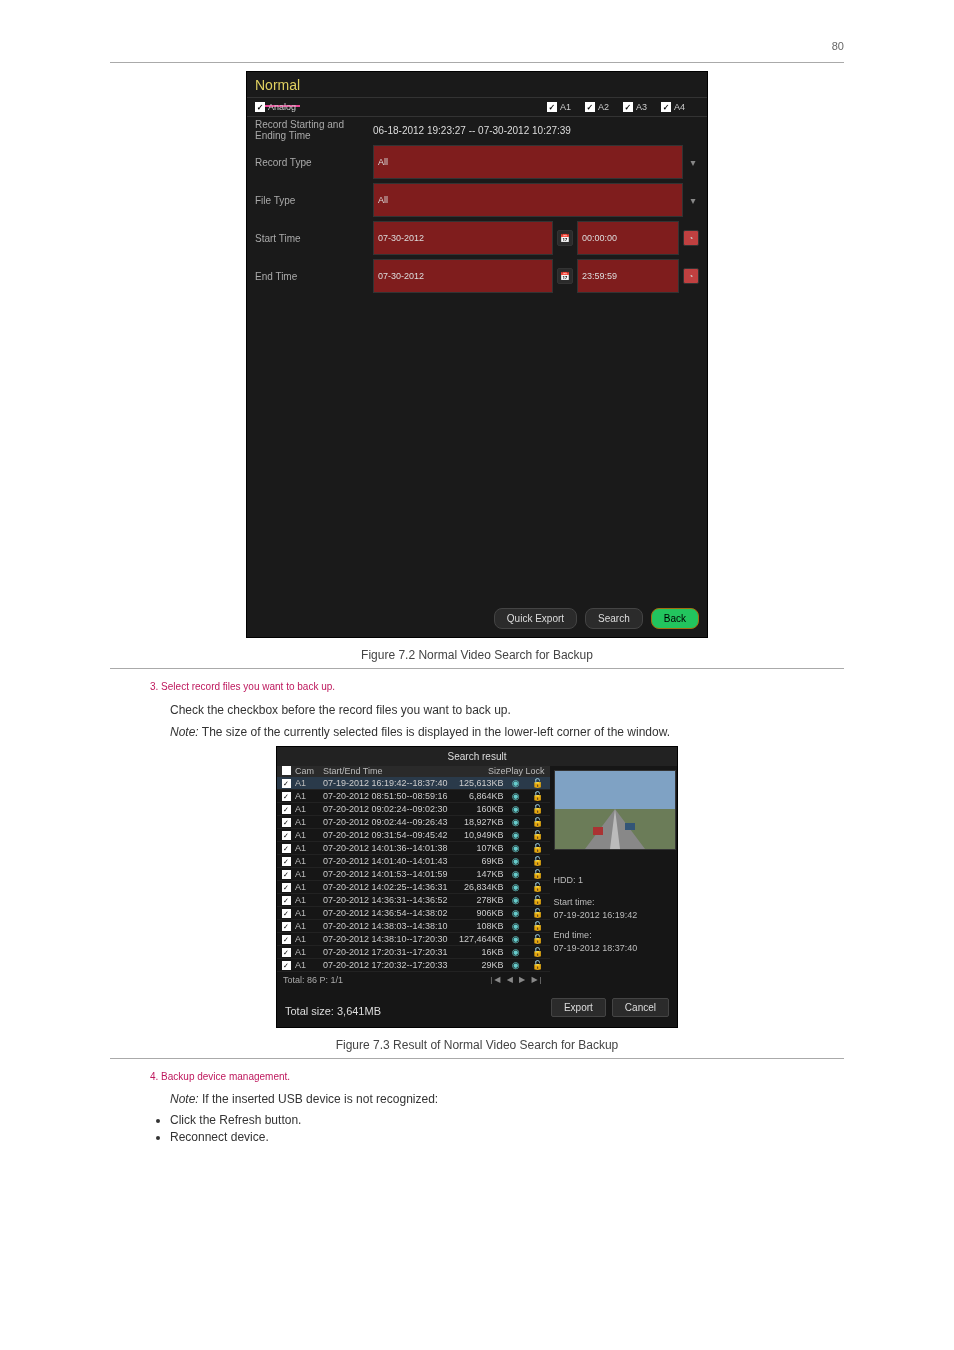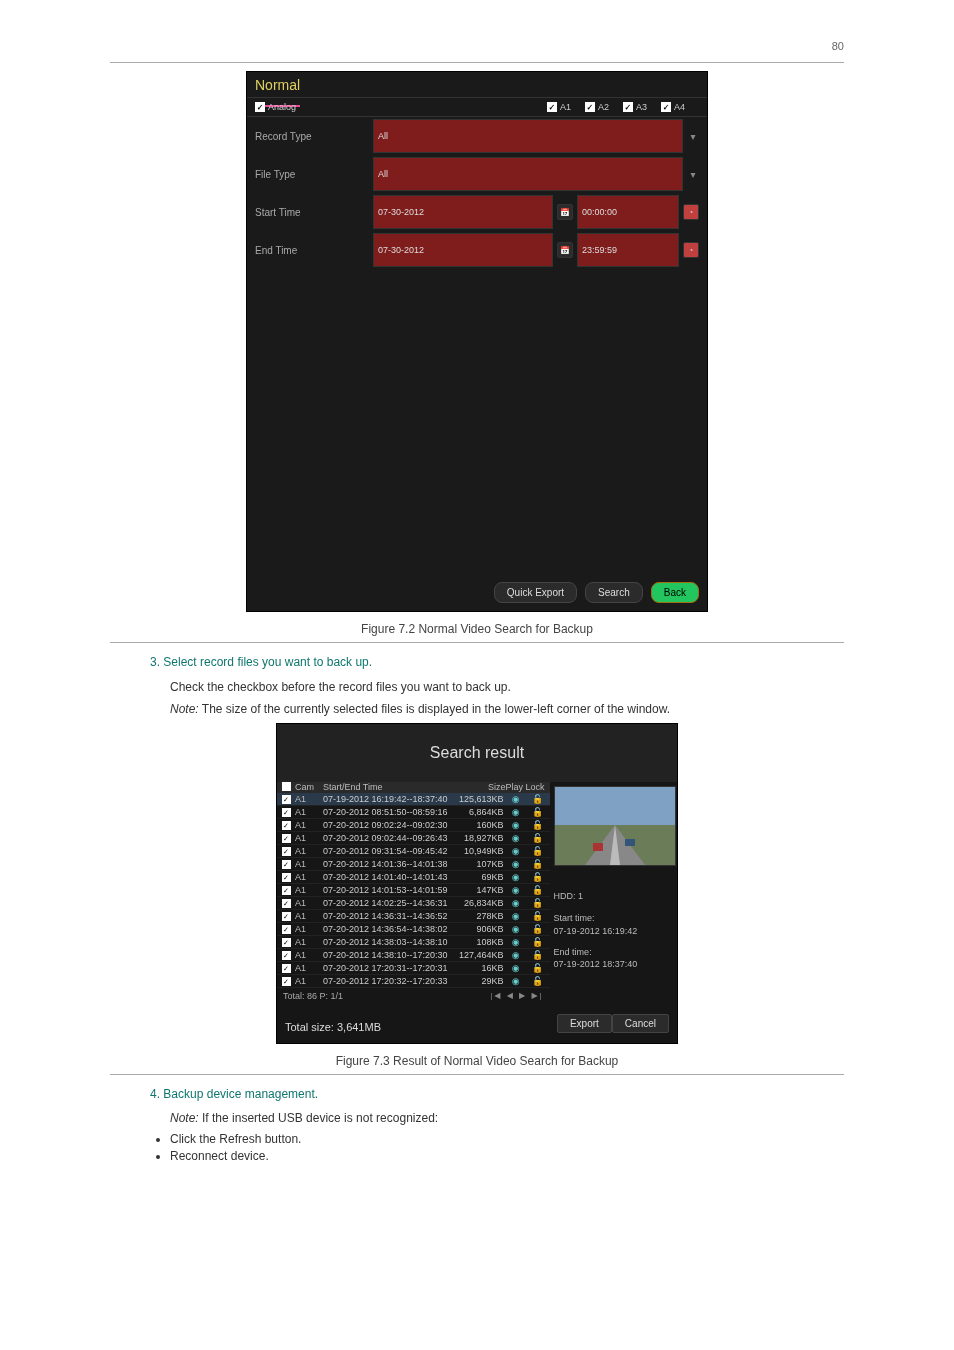--- a/index.html
+++ b/index.html
@@ -20,21 +20,21 @@
   .p1-input.small{flex:0 0 92px}
   .p1-icon{width:14px;height:14px;background:#2b2b2b;border:1px solid #333;display:flex;align-items:center;justify-content:center;font-size:8px;border-radius:2px}
   .p1-icon.red{background:#c04040}
   .p1-caret{width:12px;text-align:center;color:#888}
   .p1-body{height:305px}
   .p1-footer{display:flex;justify-content:flex-end;gap:8px;padding:8px}
   .btn{border:1px solid #444;background:#2b2b2b;color:#ddd;font-size:10px;padding:4px 12px;border-radius:8px;cursor:pointer}
   .btn.yellow{background:#22c55e;color:#000;border-color:#a07010}
   
   .panel2{background:#161616;color:#ccc;width:400px;margin:0 auto;font-size:9px;border:1px solid #000}
-  .p2-title{background:#222;text-align:center;padding:20px 0;font-size:16px;color:#ddd}
+  .p2-title{background:#222;text-align:center;padding:4px 0;font-size:10px;color:#ddd}
   .p2-body{display:flex}
   .p2-left{flex:1}
   .p2-right{width:128px;padding:4px;display:flex;flex-direction:column;gap:6px}
   .p2-preview{width:120px;height:78px;background:linear-gradient(#6a8cb0 50%,#556b48 50%);border:1px solid #333;position:relative}
   .p2-head{display:flex;background:#2a2a2a;color:#bbb;font-size:9px}
   .p2-head .col-chk{width:18px;text-align:center}
   .p2-head .col-cam{width:28px}
   .p2-head .col-time{flex:1}
   .p2-head .col-size{width:56px;text-align:right}
   .p2-head .col-play{width:20px}
@@ -47,24 +47,24 @@
   .p2-row2 .c-cam{width:28px;color:#bbb}
   .p2-row2 .c-time{flex:1;color:#ccc;white-space:nowrap}
   .p2-row2 .c-size{width:56px;text-align:right;color:#ccc;padding-right:2px}
   .p2-row2 .c-play{width:20px;text-align:center;color:#6cc}
   .p2-row2 .c-lock{width:24px;text-align:center;color:#7b5}
   .p2-scroll{width:10px;background:#2a2a2a}
   .p2-info{font-size:9px;color:#bbb;line-height:1.4}
   .p2-status{padding:3px 6px;color:#aaa;font-size:9px;display:flex;justify-content:space-between;align-items:center}
   .p2-pager{color:#888;font-size:8px;letter-spacing:2px}
   .p2-total{padding:10px 8px;color:#ddd;font-size:11px;display:flex;justify-content:space-between;align-items:flex-end}
-  .p2-total .btns{display:flex;}
+  .p2-total .btns{display:flex;gap:6px}
   .p2-total .b2{border:1px solid #444;background:#2b2b2b;color:#ddd;font-size:10px;padding:3px 12px;border-radius:2px;cursor:pointer}
   
-  .para{font-size:12px;color:#0f766e;line-height:1.55;margin:10px 0 6px 0}
+  .para{font-size:10px;color:#be185d;line-height:1.55;margin:10px 0 6px 0}
   .note{font-size:12px;color:#333;line-height:1.55;margin:4px 0}
   .indent{padding-left:60px}
   ul.bul{margin:4px 0 4px 60px;padding:0;font-size:12px;color:#333}
   ul.bul li{margin:3px 0}
 </style>
 </head>
 <body>
 
 <div class="page">
   <div class="topnum">80</div>
@@ -90,20 +90,26 @@
       <span class="p1-chk">
           <span class="box">✓</span>
           <span>A3</span>
         </span>
       <span class="p1-chk">
           <span class="box">✓</span>
           <span>A4</span>
         </span>
     </div>
 
+    <div class="p1-row">
+      <div class="p1-label">Record Starting and Ending Time</div>
+      <div class="p1-field">
+          <span style="color:#ddd">06-18-2012 19:23:27  --  07-30-2012 10:27:39</span>
+        </div>
+    </div>
     <div class="p1-row">
       <div class="p1-label">Record Type</div>
       <div class="p1-field">
           <div class="p1-input">All</div>
           <div class="p1-caret">▾</div>
         </div>
     </div>
     <div class="p1-row">
       <div class="p1-label">File Type</div>
       <div class="p1-field">

